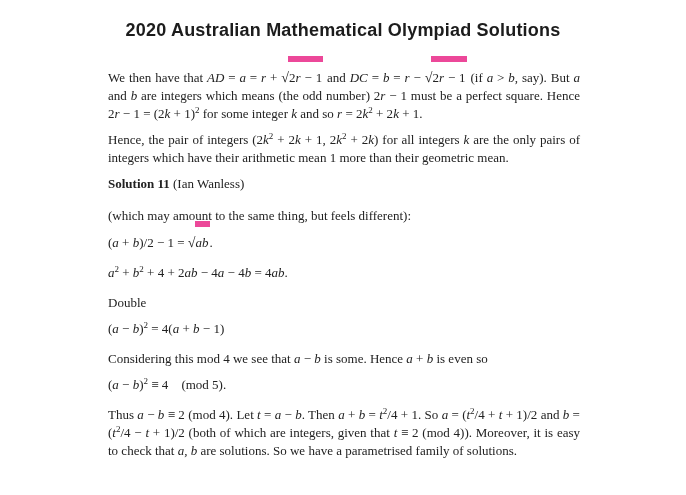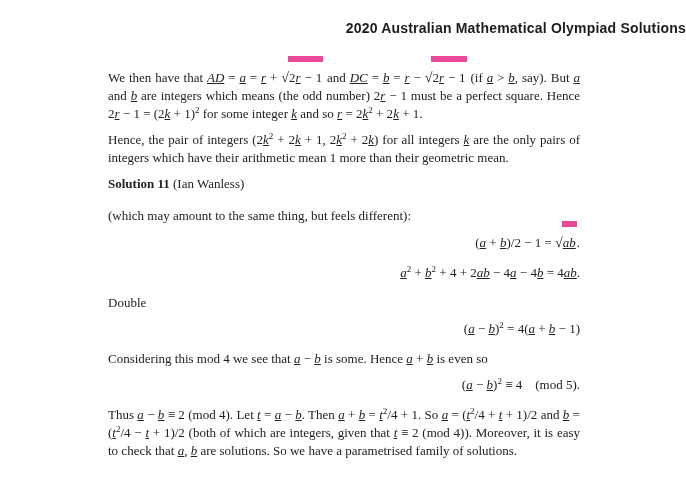--- a/index.html
+++ b/index.html
@@ -7,42 +7,42 @@
   .page {
     position:relative;
     width:686px; height:495px;
     background:#ffffff;
     overflow:hidden;
     color:#222222;
   }
   .title {
     font-family:"Liberation Sans", sans-serif;
     font-weight:700;
-    font-size:14px;
+    font-size:18px;
     letter-spacing:0.2px;
     color:#1c1c1c;
-    text-align:right;
+    text-align:center;
     padding-top:20px;
   }
   .body {
     position:absolute;
     left:108px; top:68px;
     width:472px;
     font-family:"Liberation Serif", "DejaVu Serif", serif;
     font-size:13px;
     line-height:18px;
     color:#222222;
     text-align:justify;
   }
   .blk { margin:0 0 8px 0; }
   .blk-para { text-align:justify; }
-  .blk-eq { text-align:right; margin:5px 0 12px 0; }
+  .blk-eq { text-align:left; margin:5px 0 12px 0; }
   .blk-head { margin:4px 0 14px 0; }
   .seg-b { font-weight:bold; }
-  .seg-m i, .seg-sup i, .seg-sq i { font-style:italic;text-decoration:underline; }
+  .seg-m i, .seg-sup i, .seg-sq i { font-style:italic; }
   .seg-sup {
     display:inline-block;
     font-size:9px;
     vertical-align:5px;
     line-height:0;
   }
   .seg-sq { white-space:nowrap; }
   .seg-sq .rad { font-size:1.08em; }
   .seg-sq .vinc {
     border-top:6px solid #ec4899;

